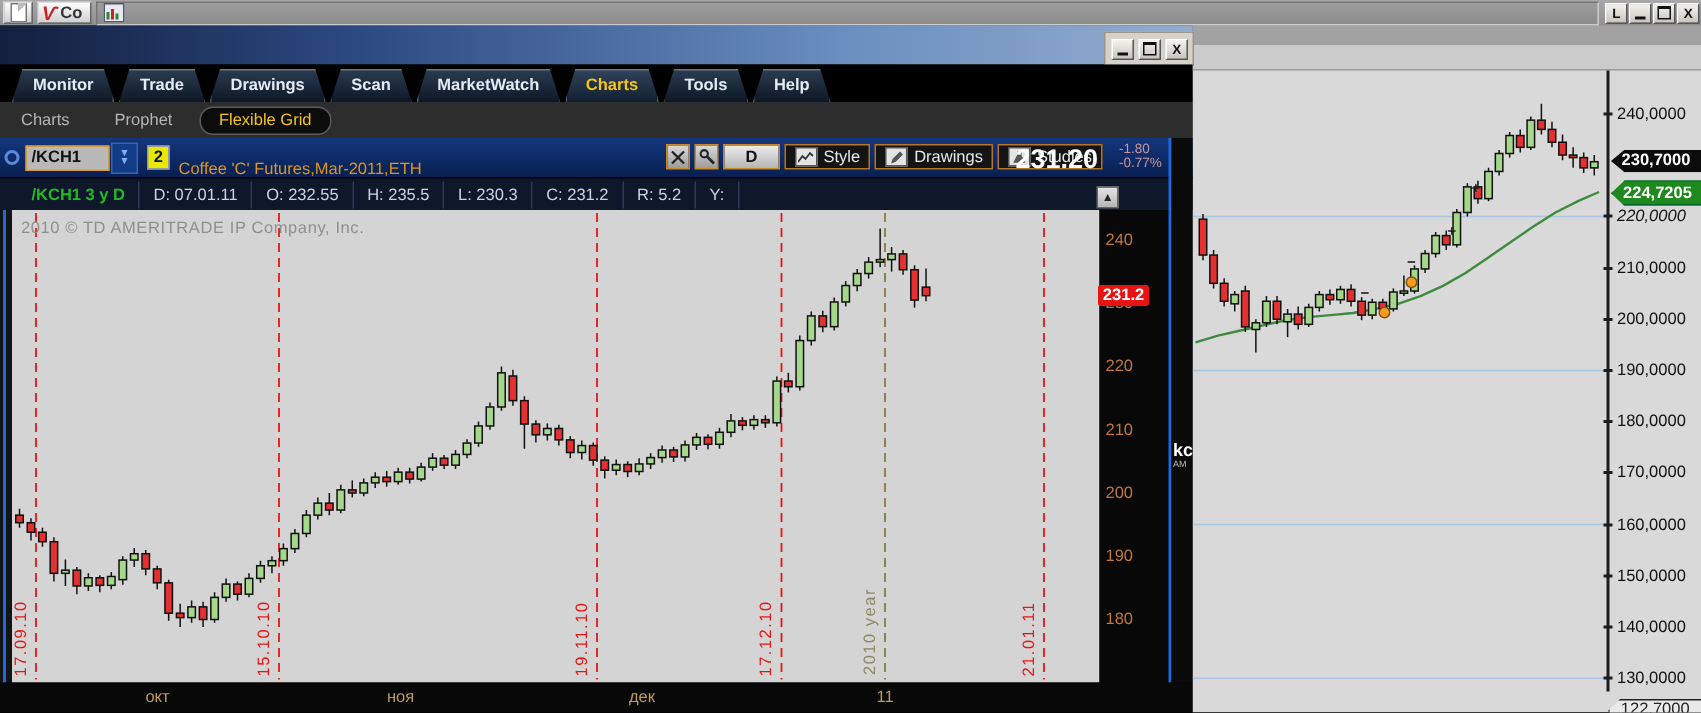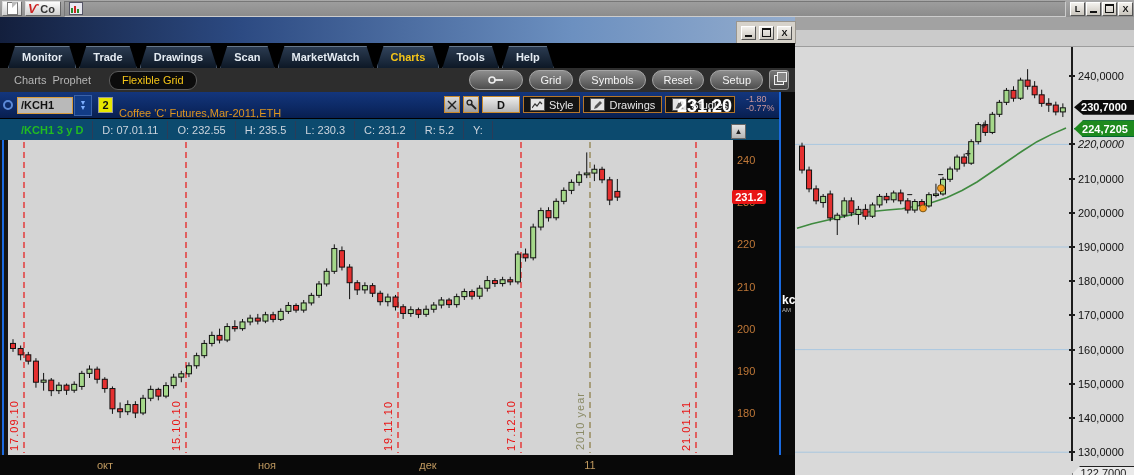--- a/index.html
+++ b/index.html
@@ -54,21 +54,21 @@
      justify-content:center;gap:2px;border:1px solid #9a968e;}
   
   #tab-bar{left:0;top:43px;width:795px;height:25px;background:#000;display:flex;align-items:flex-end;padding-left:8px;box-sizing:border-box;}
   .tab{height:22px;margin-right:3px;padding:0 14px;display:flex;align-items:center;
        background:linear-gradient(#2c3c52,#0d1826);color:#e4ebf2;font-size:11px;font-weight:bold;
        clip-path:polygon(7px 0,calc(100% - 7px) 0,100% 100%,0 100%);
        box-shadow:inset 0 1px 0 #66788c,inset 1px 0 0 #4c5c70,inset -1px 0 0 #4c5c70;}
   .tab.active{color:#f5c518;background:linear-gradient(#32445c,#111f30);}
   
   #sub-toolbar{left:0;top:68px;width:795px;height:24px;background:#2d2d2d;display:flex;align-items:center;}
-  .view-label{color:#b5b5b5;font-size:11px;margin-left:6px;}
+  .view-label{color:#b5b5b5;font-size:11px;margin-left:30px;}
   .view-label.first{margin-left:14px;}
   .view-pill{margin-left:18px;height:17px;padding:0 12px;border-radius:9px;background:#0c0c0c;border:1px solid #5c5c5c;
        color:#f5c518;font-size:11px;display:flex;align-items:center;}
   #sub-right{margin-left:auto;display:flex;align-items:center;gap:6px;margin-right:6px;}
   .pill-btn{height:18px;padding:0 11px;border-radius:10px;background:linear-gradient(#8d8d8d,#4e4e4e);
        border:1px solid #a5a5a5;color:#f2f2f2;font-size:11px;display:flex;align-items:center;}
   .pill-ico{width:30px;justify-content:center;}
   .sq-btn{width:18px;height:18px;border-radius:3px;background:linear-gradient(#777,#444);border:1px solid #999;
        display:flex;align-items:center;justify-content:center;}
   .layers-ico{width:8px;height:8px;border:1px solid #eee;position:relative;background:#666;}
@@ -92,21 +92,21 @@
      display:flex;align-items:center;justify-content:center;box-sizing:border-box;}
   #tf-btn{width:38px;height:17px;background:linear-gradient(#ededed,#b5b5b5);border:1px solid #c8882a;
      color:#111;font-size:11px;font-weight:bold;display:flex;align-items:center;justify-content:center;box-sizing:border-box;}
   .dark-btn{height:17px;background:#141414;border:1px solid #b5762a;color:#e8e8e8;font-size:11px;
      display:flex;align-items:center;padding:0 6px;gap:4px;box-sizing:border-box;}
   .mini-box{width:13px;height:11px;background:#e4e4e4;border:1px solid #555;display:flex;align-items:center;justify-content:center;}
   #last-price{position:absolute;left:677px;top:96px;font-size:18px;font-weight:bold;color:#fff;}
   #chg-col{position:absolute;left:746px;top:95px;font-size:9px;color:#c9969b;text-align:left;line-height:9px;}
 
   
-  #data-line{left:0;top:118px;width:795px;height:22px;background:#0c4a6e;border-top:1px solid #000;
+  #data-line{left:0;top:118px;width:795px;height:22px;background:#0f172a;border-top:1px solid #000;
      display:flex;align-items:center;padding-left:12px;box-sizing:border-box;}
   .dl-seg{font-size:11px;color:#ccd4dd;padding:3px 9px;border-right:1px solid #2b3c58;white-space:nowrap;}
   #dl-symbol{color:#22bb22;font-weight:bold;}
   #expand-ico{left:731px;top:124px;width:13px;height:13px;background:linear-gradient(#e5e5e5,#b5b5b5);
      border:1px solid #666;color:#222;font-size:8px;display:flex;align-items:center;justify-content:center;}
 
   
   #left-gutter{left:0;top:140px;width:8px;height:315px;background:#141414;}
   #left-blue{left:2px;top:140px;width:2px;height:315px;background:#1a6ae0;}
   #main-plot{left:8px;top:140px;width:725px;height:315px;background:#d4d4d4;overflow:hidden;}
@@ -304,43 +304,20 @@
     <div class="tab">MarketWatch</div>
     <div class="tab active">Charts</div>
     <div class="tab">Tools</div>
     <div class="tab">Help</div>
   </div>
 
 <div class="abs" id="sub-toolbar">
   <span class="view-label first">Charts</span>
   <span class="view-label">Prophet</span>
   <span class="view-pill">Flexible Grid</span>
-  <div id="sub-right">
-    <div class="pill-btn pill-ico">
-      <svg width="16" height="10" viewBox="0 0 16 10">
-        <circle cx="4" cy="5" r="3" fill="none" stroke="#eee" stroke-width="1.6"></circle>
-        <line x1="7" y1="5" x2="15" y2="5" stroke="#eee" stroke-width="1.8"></line>
-      </svg>
-    </div>
-    <div class="pill-btn">
-        <span>Grid</span>
-      </div>
-    <div class="pill-btn">
-        <span>Symbols</span>
-      </div>
-    <div class="pill-btn">
-        <span>Reset</span>
-      </div>
-    <div class="pill-btn">
-        <span>Setup</span>
-      </div>
-    <div class="sq-btn">
-        <span class="layers-ico"></span>
-      </div>
-  </div>
 </div>
 
 <div class="abs" id="symbol-row">
   <span class="blue-dot"></span>
   <input id="symbol-input" value="/KCH1" style="">
   <div id="symbol-dd">
     <span>▼</span>
     <span>▼</span>
   </div>
   <div id="link-badge">2</div>
@@ -569,20 +546,21 @@
       <rect x="584.25" y="173.07177" width="5" height="1.686680000000024" fill="#a5d88a" stroke="#111" stroke-width="1"></rect>
       <line x1="594.4" x2="594.4" y1="164.63836999999998" y2="181.08350000000002" stroke="#111" stroke-width="1"></line>
       <rect x="591.9" y="169.27673999999996" width="5" height="3.7950300000000254" fill="#a5d88a" stroke="#111" stroke-width="1"></rect>
       <line x1="602.0500000000001" x2="602.0500000000001" y1="166.74671999999998" y2="183.19185" stroke="#111" stroke-width="1"></line>
       <rect x="599.5500000000001" y="169.27673999999996" width="5" height="10.541749999999979" fill="#e43030" stroke="#111" stroke-width="1"></rect>
       <line x1="609.7" x2="609.7" y1="176.8668" y2="205.11868999999996" stroke="#111" stroke-width="1"></line>
       <rect x="607.2" y="179.81848999999994" width="5" height="20.24016000000006" fill="#e43030" stroke="#111" stroke-width="1"></rect>
       <line x1="617.35" x2="617.35" y1="178.97515" y2="200.90198999999996" stroke="#111" stroke-width="1"></line>
       <rect x="614.85" y="191.41441499999996" width="5" height="5.692545000000081" fill="#e43030" stroke="#111" stroke-width="1"></rect>
     </svg>
+  <div class="abs" id="copyright" style="position:absolute;left:6px;top:6px;">2010 © TD AMERITRADE IP Company, Inc.</div>
   <div id="vlabels">
       <div class="vlabel" style="left: 0px; top: 245px; height: 66px;">17.09.10</div>
       <div class="vlabel" style="left: 162px; top: 245px; height: 66px;">15.10.10</div>
       <div class="vlabel" style="left: 374px; top: 245px; height: 66px;">19.11.10</div>
       <div class="vlabel" style="left: 497px; top: 245px; height: 66px;">17.12.10</div>
       <div class="vlabel year" style="left: 566px; top: 238px; height: 72px;">2010 year</div>
       <div class="vlabel" style="left: 672px; top: 245px; height: 66px;">21.01.11</div>
     </div>
 </div>
 <div class="abs" id="main-axis"></div>

